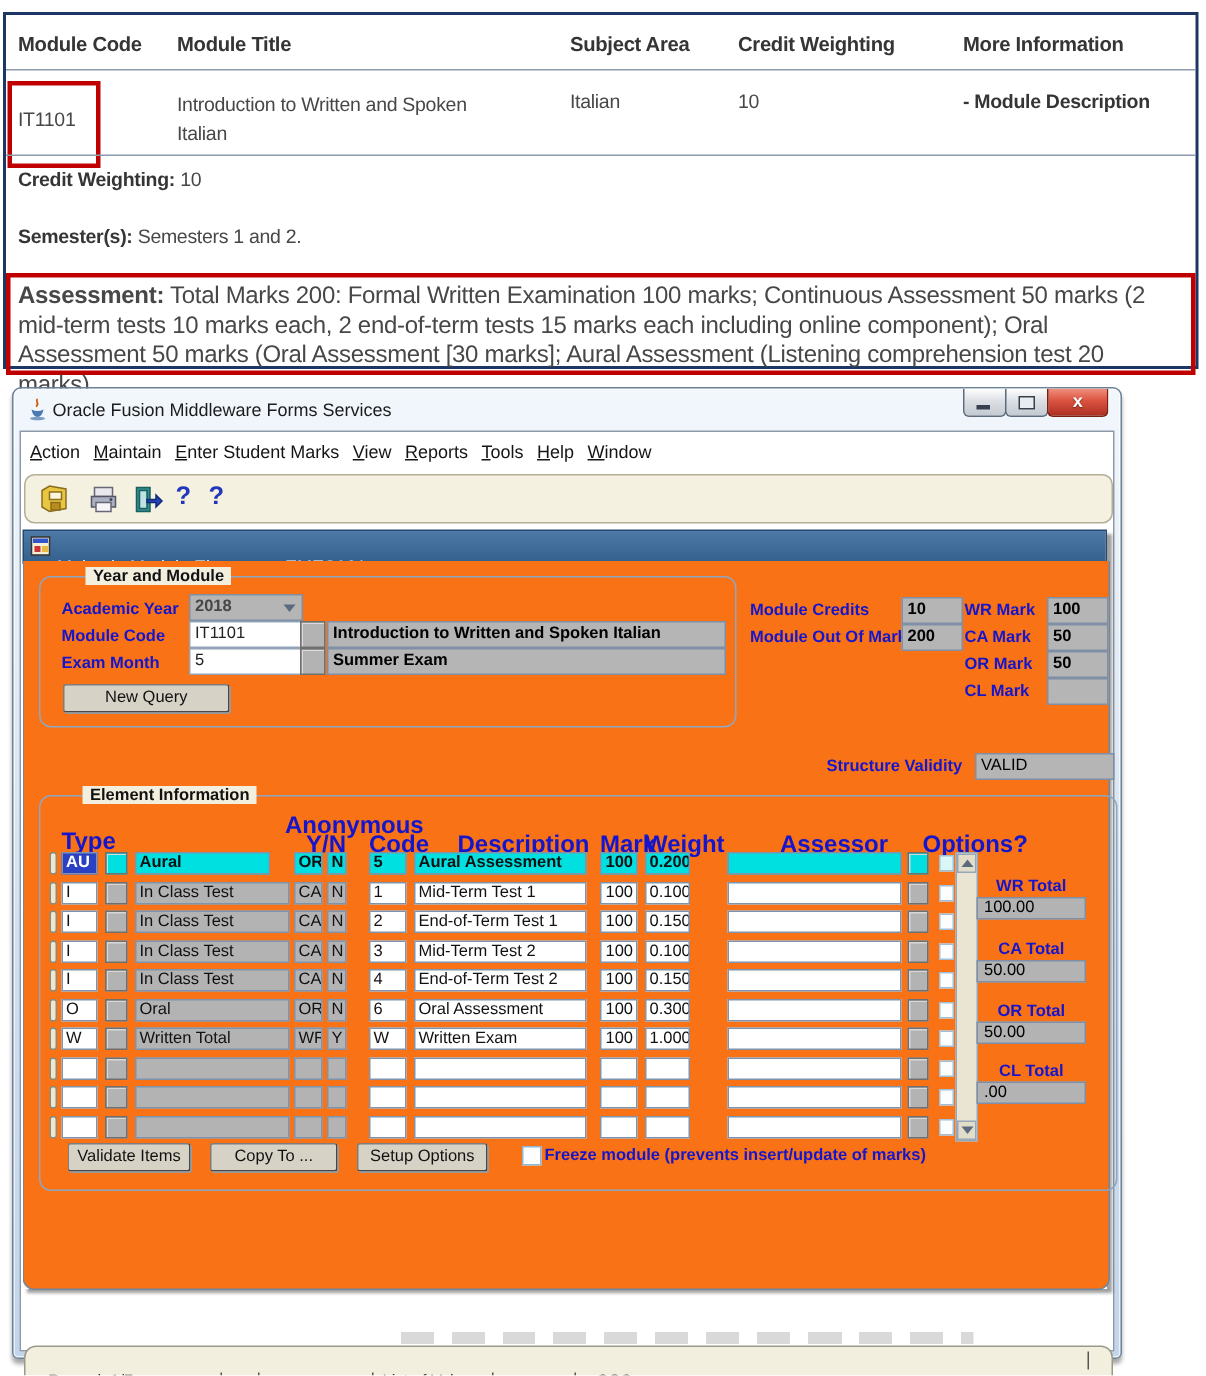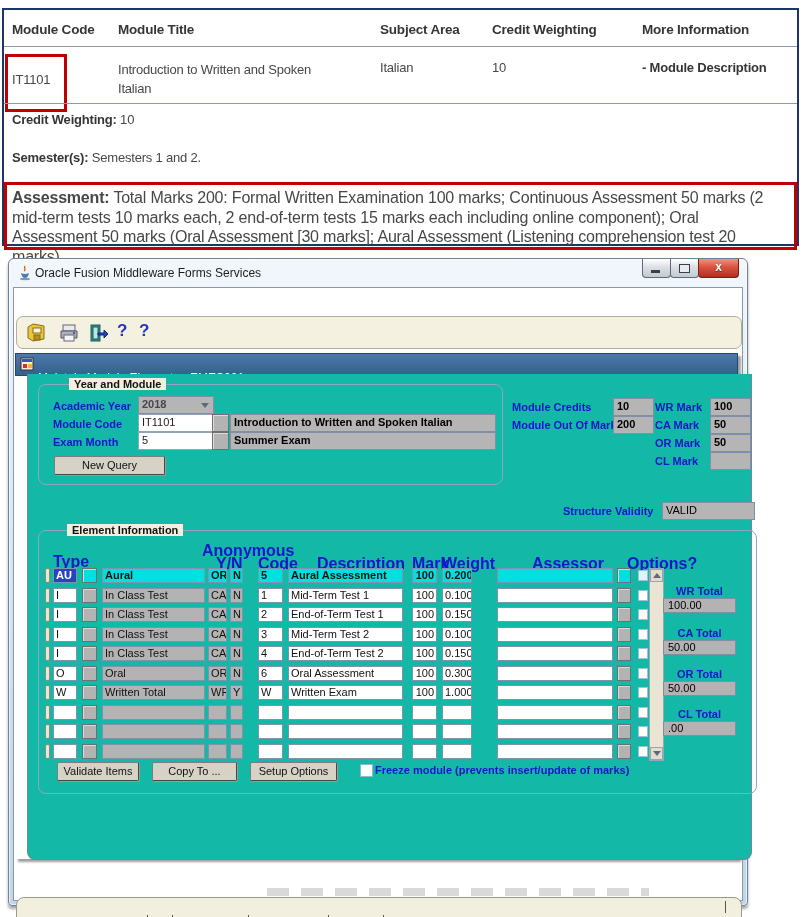--- a/index.html
+++ b/index.html
@@ -44,21 +44,21 @@
 
   #toolbar{left:2px;top:28px;width:726px;height:33px;background:#f4f1e1;border:1px solid #b5ae98;border-radius:7px;}
   .tico{position:absolute;top:5px;}
   .qmark{font-size:17px;font-weight:bold;color:#2336bb;top:4px;}
 
   #mdiwrap{left:1px;top:65px;width:723px;height:506px;box-shadow:3px 3px 2px rgba(80,80,80,.55);}
   #mdibar{position:absolute;left:0;top:0;right:0;height:21px;background:linear-gradient(#4d79a6,#33608c);
           border:1px solid #24496e;}
   #mdi-title{position:absolute;left:22px;top:17px;font-size:12px;color:#fff;white-space:nowrap;text-align:right;}
   #mdiicon{position:absolute;left:4px;top:3px;}
-  #canvas{position:absolute;left:12px;top:21px;width:723px;height:485px;background:#14b8a6;
+  #canvas{position:absolute;left:0;top:21px;width:723px;height:485px;background:#f97316;
           border:1px solid #72879e;border-top:none;border-radius:0 0 8px 8px;}
 
   .group{position:absolute;border:1px solid #8ea6c1;border-radius:8px;}
   .legend{position:absolute;top:-7px;background:#f3efdf;padding:0 5px;font-size:11px;font-weight:bold;color:#121212;white-space:nowrap;}
   .blbl{position:absolute;font-size:11px;font-weight:bold;color:#1515cc;white-space:nowrap;}
   .gfield{position:absolute;background:#b5b5b5;border:1px solid #7e8fa6;font-size:11px;color:#000;
           padding:0 3px;line-height:14px;height:16px;white-space:nowrap;overflow:hidden;}
   .gfield.b{font-weight:bold;}
   .wfield{position:absolute;background:#fff;border:1px solid #93a3b8;font-size:11px;color:#222;
           padding:0 3px;line-height:14px;height:16px;}
@@ -157,20 +157,21 @@
         <div class="wbtn">
             <span class="g-max"></span>
           </div>
         <div class="wbtn close">
             <span class="g-x">x</span>
           </div>
       </div>
     </div>
 
     <div id="winbody" class="abs">
+      <nav id="menubar" class="abs"><span class="menu-item">Action</span><span class="menu-item">Maintain</span><span class="menu-item">Enter Student Marks</span><span class="menu-item">View</span><span class="menu-item">Reports</span><span class="menu-item">Tools</span><span class="menu-item">Help</span><span class="menu-item">Window</span></nav>
 
       <div id="toolbar" class="abs">
         <svg class="tico" style="left:8px" width="22" height="22" viewBox="0 0 22 22">
           <path d="M3 5 l5 -3 l11 2 v13 l-11 2 l-5 -3 z" fill="#e9c63f" stroke="#8a6d1f"></path>
           <rect x="8" y="6" width="8" height="5" fill="#fdf6dd" stroke="#8a6d1f"></rect>
           <rect x="9" y="13" width="6" height="5" fill="#b98c1e" stroke="#8a6d1f"></rect>
         </svg>
         <svg class="tico" style="left:41px" width="22" height="22" viewBox="0 0 22 22">
           <rect x="5" y="3" width="12" height="6" fill="#e8e8ee" stroke="#667"></rect>
           <path d="M3 9 h16 v7 h-16 z" fill="#aab2c2" stroke="#556"></path>
@@ -245,21 +246,21 @@
           <span class="thead" style="left:384px;top:181px;">Mark</span>
           <span class="thead" style="left:414px;top:181px;">Weight</span>
           <span class="thead" style="left:504px;top:181px;">Assessor</span>
           <span class="thead" style="left:599px;top:181px;">Options?</span>
 
           <div>
               <div class="erow r0" style="top: 194px;">
                 <span class="c-handle"></span>
                 <span class="cell c-type" style="left: 25px; width: 24px;">AU</span>
                 <span class="cell c-btn" style="left: 54px; width: 15px;"></span>
-                <span class="cell c-gray" style="left: 74px; width: 103px;">Aural</span>
+                <span class="cell c-gray" style="left: 74px; width: 90px;">Aural</span>
                 <span class="cell c-gray" style="left: 180px; width: 19px;">OR</span>
                 <span class="cell c-gray" style="left: 202px; width: 13px;">N</span>
                 <span class="cell c-white" style="left: 230px; width: 25px;">5</span>
                 <span class="cell c-white" style="left: 260px; width: 115px;">Aural Assessment</span>
                 <span class="cell c-white num" style="left: 384px; width: 25px;">100</span>
                 <span class="cell c-white num" style="left: 414px; width: 30px;">0.2000</span>
                 <span class="cell c-white" style="left: 469px; width: 116px;"></span>
                 <span class="cell c-btn" style="left: 589px; width: 14px;"></span>
                 <span class="cell c-chk" style="left: 610px; width: 10px;"></span>
               </div>

